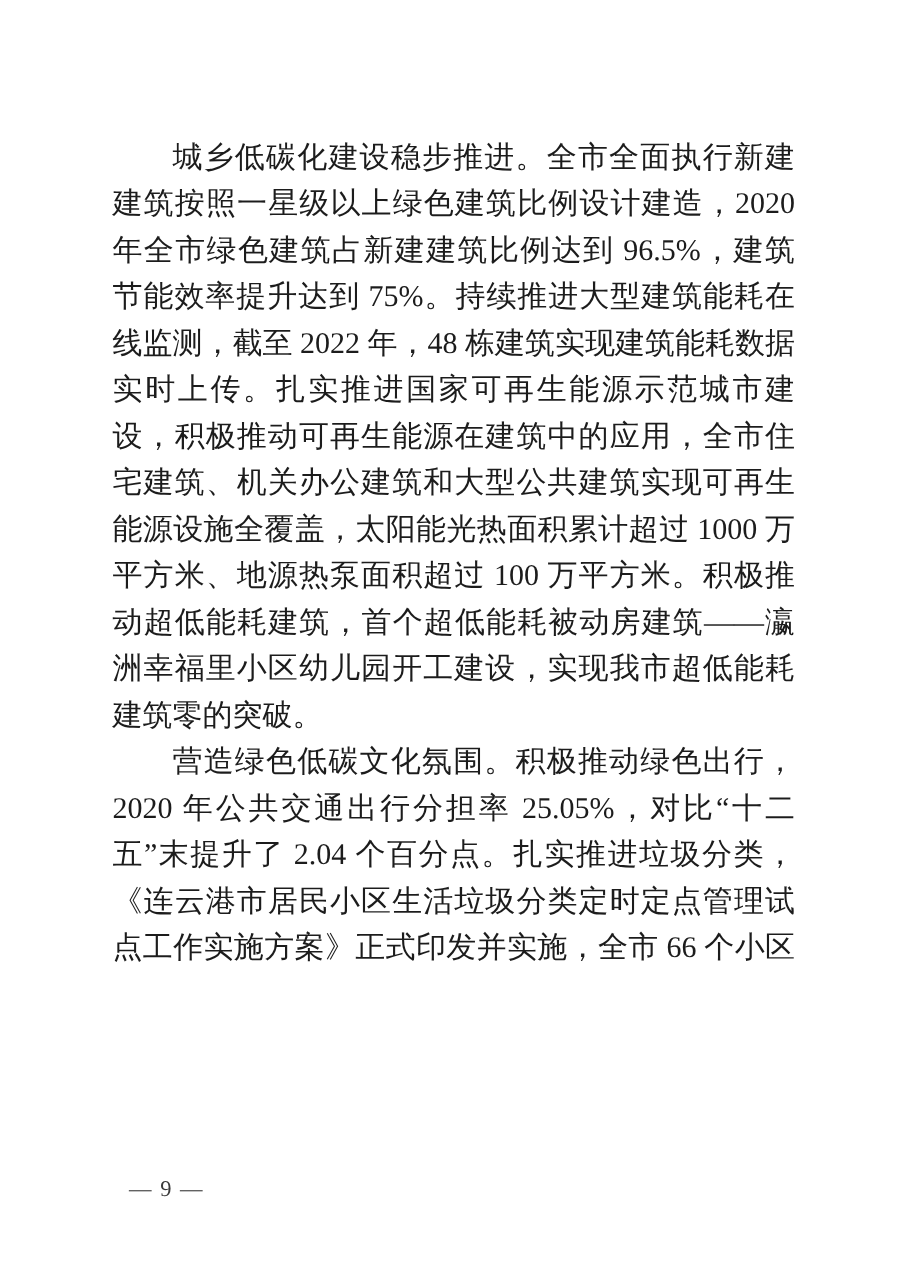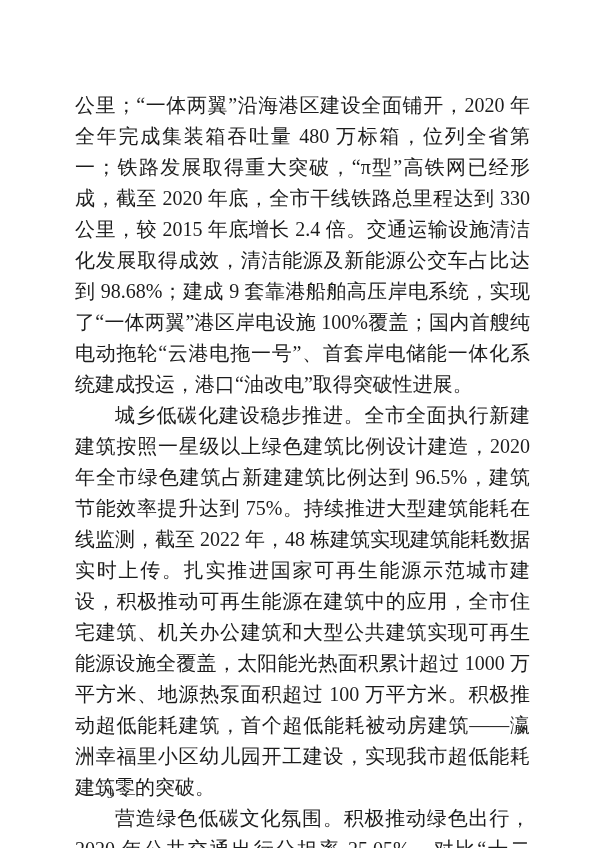--- a/index.html
+++ b/index.html
@@ -43,18 +43,17 @@
     font-size: 15px;
     color: #3a3a3a;
     letter-spacing: 1px;
   }
 </style>
 </head>
 <body>
 
 <div class="page">
   <div class="text-block">
-    <p class="para no-indent">公里；“一体两翼”沿海港区建设全面铺开，2020 年全年完成集装箱吞吐量 480 万标箱，位列全省第一；铁路发展取得重大突破，“π型”高铁网已经形成，截至 2020 年底，全市干线铁路总里程达到 330 公里，较 2015 年底增长 2.4 倍。交通运输设施清洁化发展取得成效，清洁能源及新能源公交车占比达到 98.68%；建成 9 套靠港船舶高压岸电系统，实现了“一体两翼”港区岸电设施 100%覆盖；国内首艘纯电动拖轮“云港电拖一号”、首套岸电储能一体化系统建成投运，港口“油改电”取得突破性进展。</p>
     <p class="para">城乡低碳化建设稳步推进。全市全面执行新建建筑按照一星级以上绿色建筑比例设计建造，2020 年全市绿色建筑占新建建筑比例达到 96.5%，建筑节能效率提升达到 75%。持续推进大型建筑能耗在线监测，截至 2022 年，48 栋建筑实现建筑能耗数据实时上传。扎实推进国家可再生能源示范城市建设，积极推动可再生能源在建筑中的应用，全市住宅建筑、机关办公建筑和大型公共建筑实现可再生能源设施全覆盖，太阳能光热面积累计超过 1000 万平方米、地源热泵面积超过 100 万平方米。积极推动超低能耗建筑，首个超低能耗被动房建筑——瀛洲幸福里小区幼儿园开工建设，实现我市超低能耗建筑零的突破。</p>
     <p class="para fill-last">营造绿色低碳文化氛围。积极推动绿色出行，2020 年公共交通出行分担率 25.05%，对比“十二五”末提升了 2.04 个百分点。扎实推进垃圾分类，《连云港市居民小区生活垃圾分类定时定点管理试点工作实施方案》正式印发并实施，全市 66 个小区</p>
   </div>
   <div class="page-number">— 9 —</div>
 </div>
 
 </body></html>

